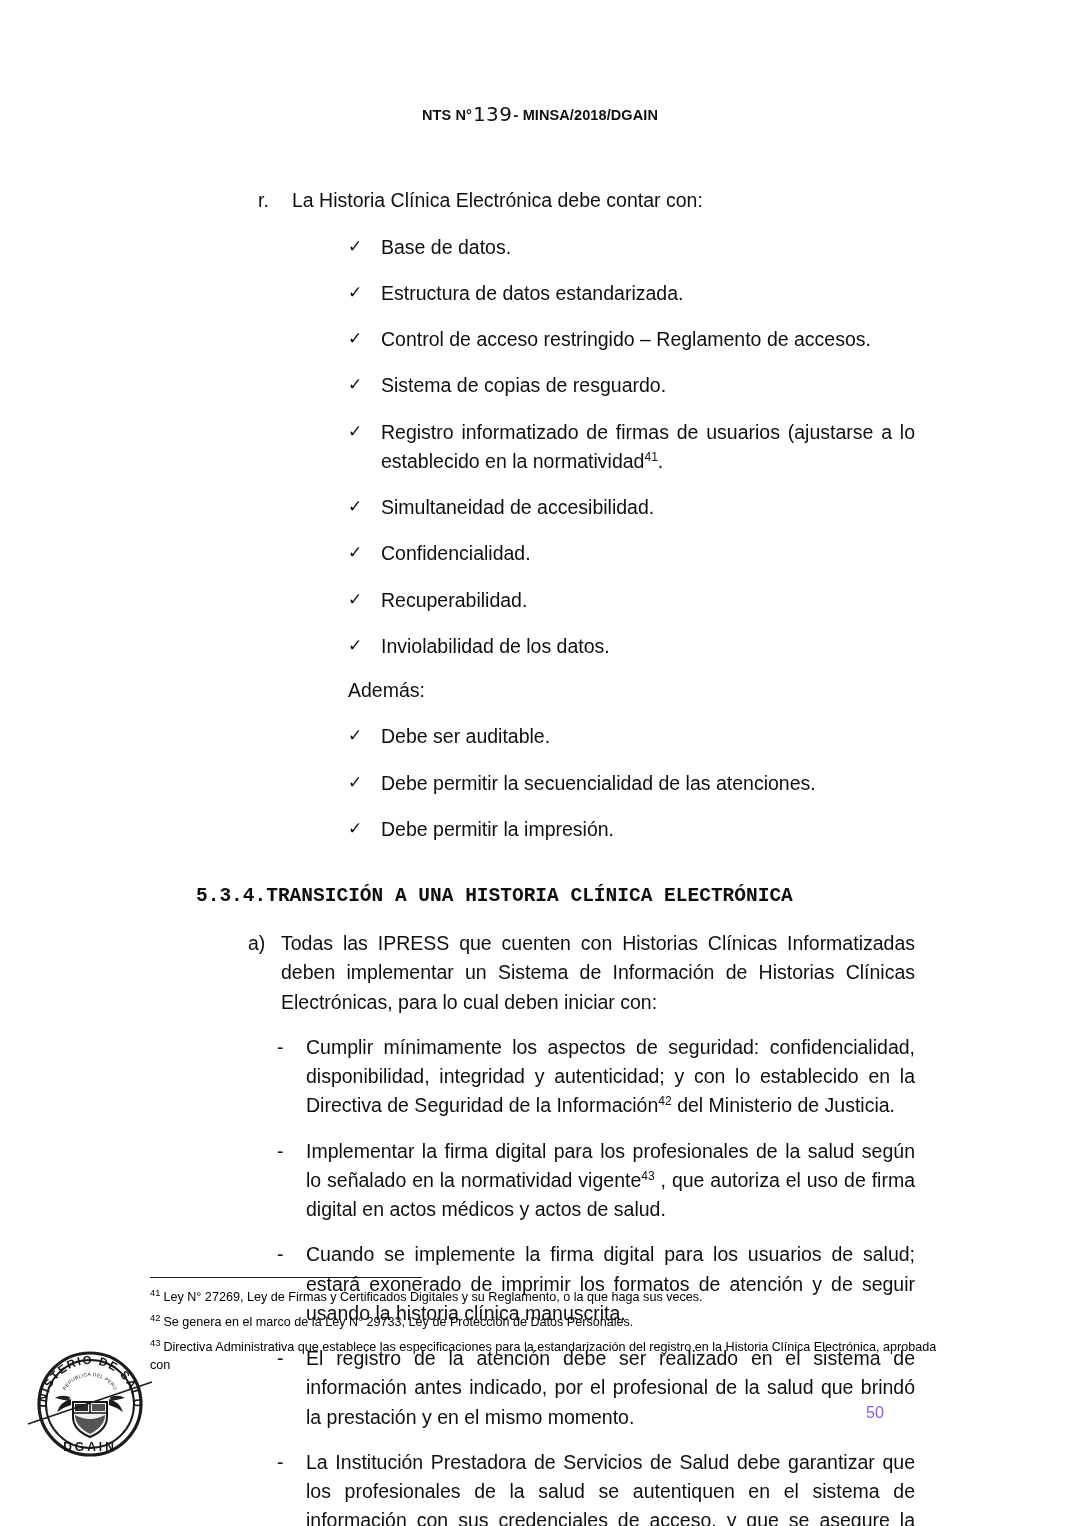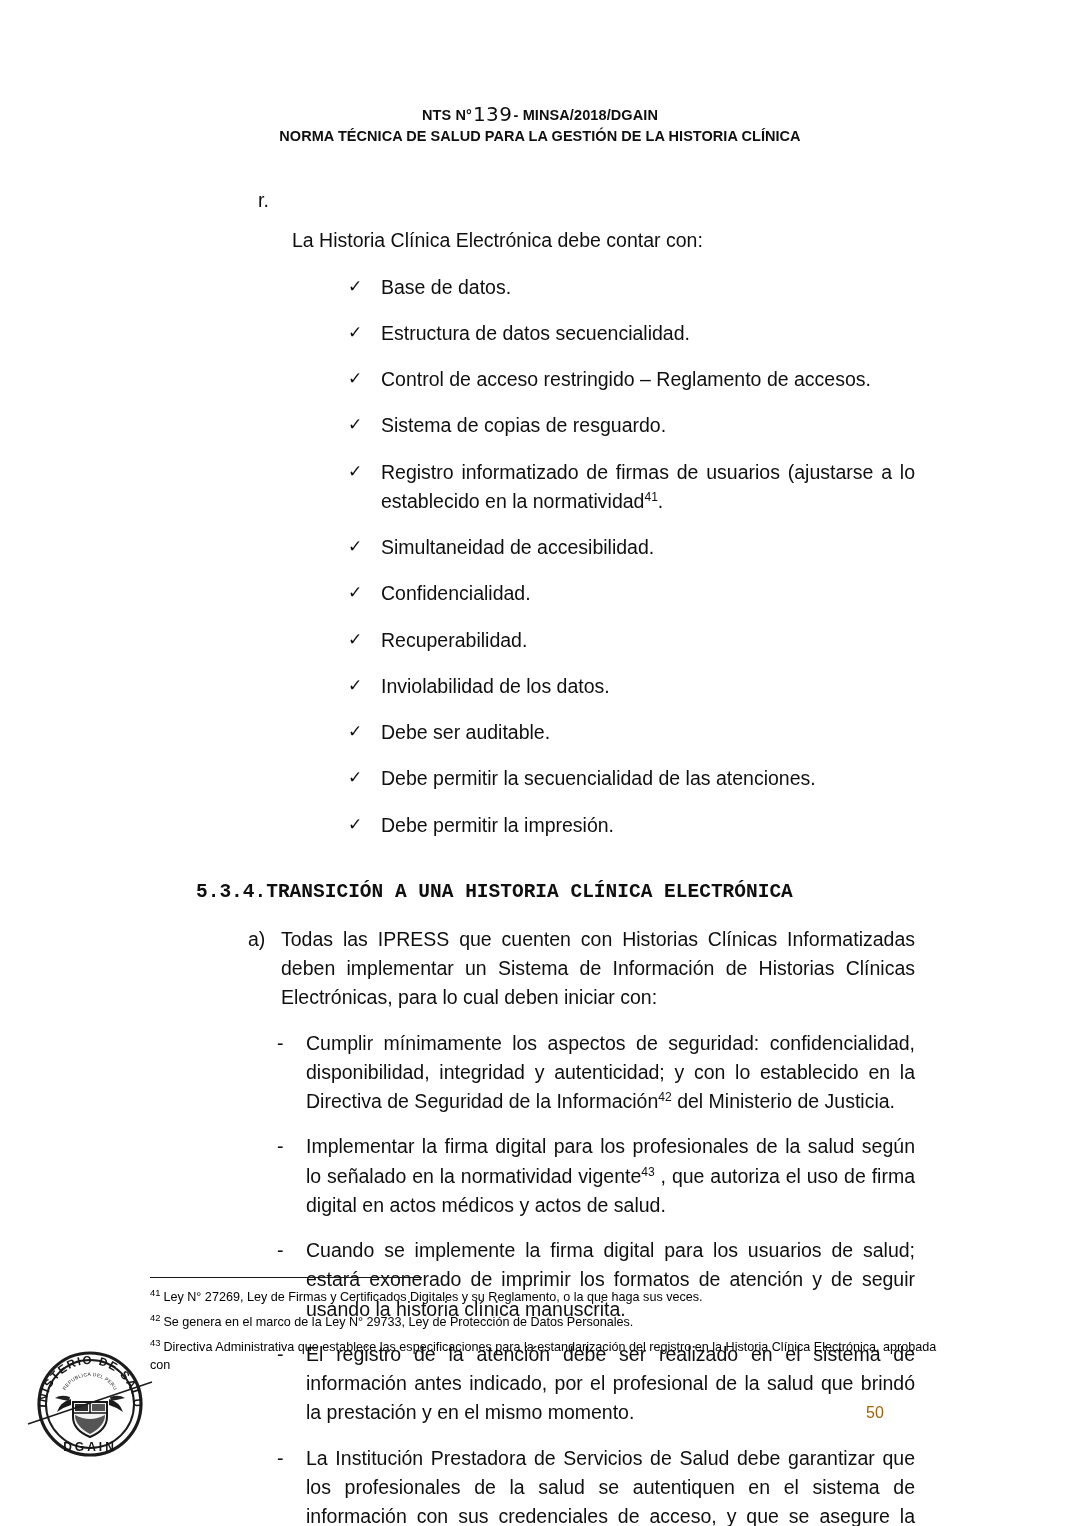--- a/index.html
+++ b/index.html
@@ -65,21 +65,20 @@
     margin-right: 165px;
     font-size: 19.5px;
     line-height: 1.52;
   }
   .lettered-item .marker {
     flex: 0 0 34px;
     text-align: left;
   }
   .lettered-item .content {
     flex: 1 1 auto;
-    margin-top: 40px;
   }
 
   
   .check-list {
     margin-top: 17px;
   }
   .check-item {
     display: flex;
     margin-left: 348px;
     margin-right: 165px;
@@ -201,50 +200,49 @@
     width: 132px;
     height: 132px;
   }
 
   
   .page-number {
     position: absolute;
     left: 866px;
     top: 1404px;
     font-size: 16px;
-    color: #a16207;
+    color: #8b5cf6;
   }
 </style>
 </head>
 <body>
 
 <div class="page">
 
   <div class="doc-header">
     <div class="line1"><span>NTS N°</span><span class="handwritten">139</span><span>- MINSA/2018/DGAIN</span></div>
-    <div class="line2">NORMA TÉCNICA DE SALUD PARA LA GESTIÓN DE LA HISTORIA CLÍNICA</div>
   </div>
 
   <div class="body-area">
 
     <div class="lettered-item">
       <span class="marker">r.</span>
       <span class="content">La Historia Clínica Electrónica debe contar con:</span>
     </div>
 
     <div class="check-list">
 
       <div class="check-item">
         <span class="tick">✓</span>
         <span class="content">Base de datos.</span>
       </div>
 
       <div class="check-item">
         <span class="tick">✓</span>
-        <span class="content">Estructura de datos secuencialidad.</span>
+        <span class="content">Estructura de datos estandarizada.</span>
       </div>
 
       <div class="check-item">
         <span class="tick">✓</span>
         <span class="content">Control de acceso restringido – Reglamento de accesos.</span>
       </div>
 
       <div class="check-item">
         <span class="tick">✓</span>
         <span class="content">Sistema de copias de resguardo.</span>
@@ -269,20 +267,21 @@
         <span class="tick">✓</span>
         <span class="content">Recuperabilidad.</span>
       </div>
 
       <div class="check-item">
         <span class="tick">✓</span>
         <span class="content">Inviolabilidad de los datos.</span>
       </div>
     </div>
 
+    <div class="ademas">Además:</div>
 
     <div class="check-list" style="margin-top:0">
       <div class="check-item">
         <span class="tick">✓</span>
         <span class="content">Debe ser auditable.</span>
       </div>
       <div class="check-item">
         <span class="tick">✓</span>
         <span class="content">Debe permitir la secuencialidad de las atenciones.</span>
       </div>

